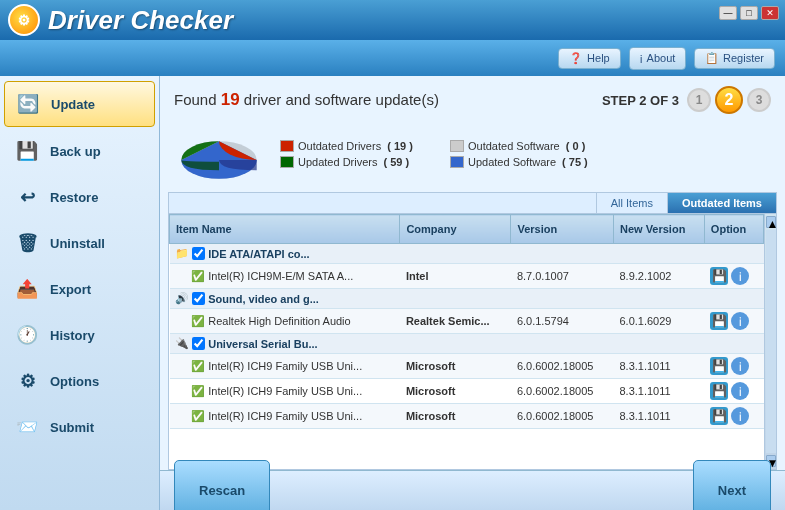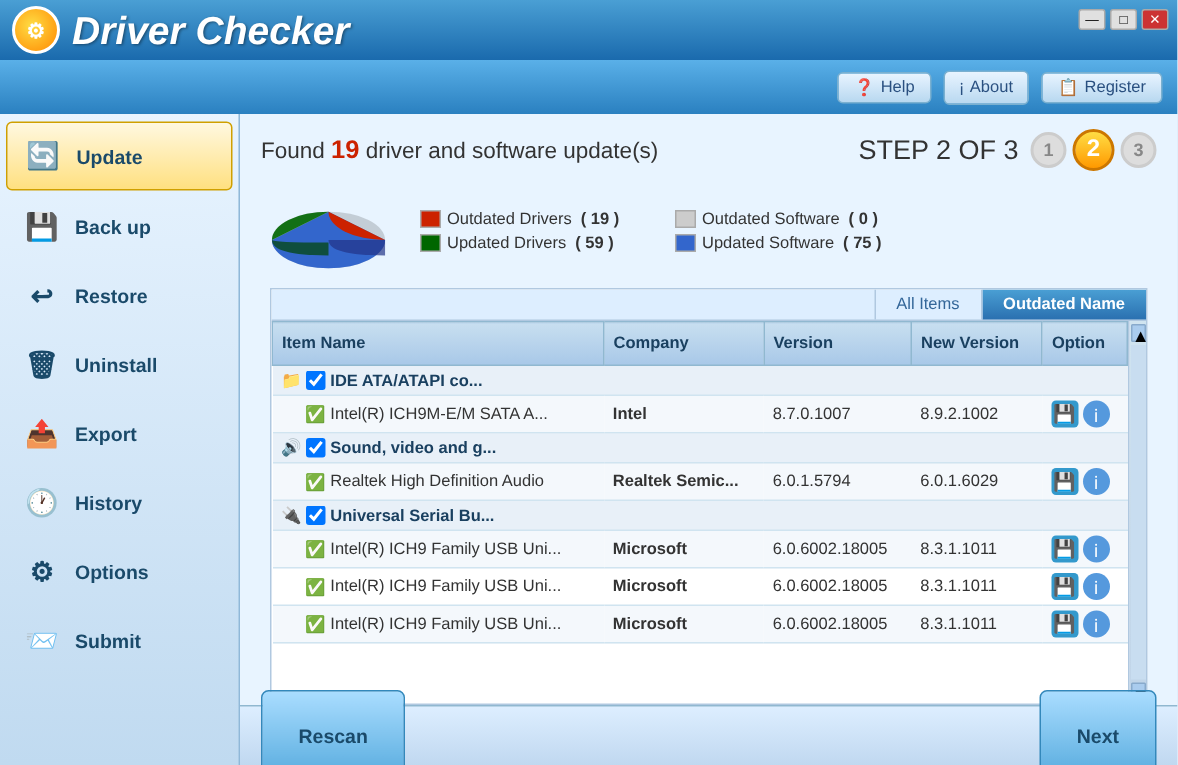--- a/index.html
+++ b/index.html
@@ -120,21 +120,21 @@
       display: flex;
       align-items: center;
       justify-content: space-between;
       gap: 36px;
     }
     .found-text { font-size: 15px; color: #333; }
     .found-text .count { color: #cc2200; font-weight: bold; font-size: 17px; }
     .step-indicator {
       display: flex; align-items: center; gap: 4px;
     }
-    .step-label { font-size: 18px; font-weight: normal; color: #333; margin-right: 4px; }
+    .step-label { font-size: 13px; font-weight: bold; color: #333; margin-right: 4px; }
     .step-circle {
       width: 24px; height: 24px;
       border-radius: 50%;
       display: flex; align-items: center; justify-content: center;
       font-size: 12px; font-weight: bold;
       border: 2px solid #ccc;
       background: #ddd;
       color: #888;
     }
     .step-circle.active {
@@ -166,21 +166,21 @@
     }
     .legend-color {
       width: 14px; height: 12px;
       border: 1px solid #aaa;
     }
     .legend-count { font-weight: bold; margin-left: 2px; }
 
     
     .table-area {
       flex: 1;
-      margin: 0 20px;
+      margin: 0 8px;
       background: white;
       border: 1px solid #b0c8e0;
       overflow: hidden;
       display: flex;
       flex-direction: column;
     }
 
     
     .filter-tabs {
       display: flex;
@@ -414,21 +414,21 @@
             <span class="legend-count">( 75 )</span>
           </div>
         </div>
       </div>
     </div>
 
     <div class="table-area">
 
       <div class="filter-tabs">
         <div class="filter-tab">All Items</div>
-        <div class="filter-tab active">Outdated Name</div>
+        <div class="filter-tab active">Outdated Items</div>
       </div>
 
       <div class="table-wrapper">
         <div class="table-scroll">
           <table class="driver-table">
             <thead>
               <tr>
                 <th>Item Name</th>
                 <th>Company</th>
                 <th>Version</th>

